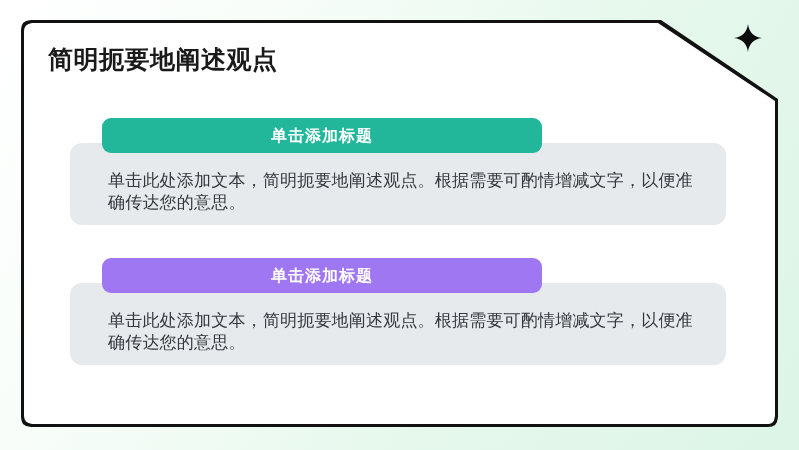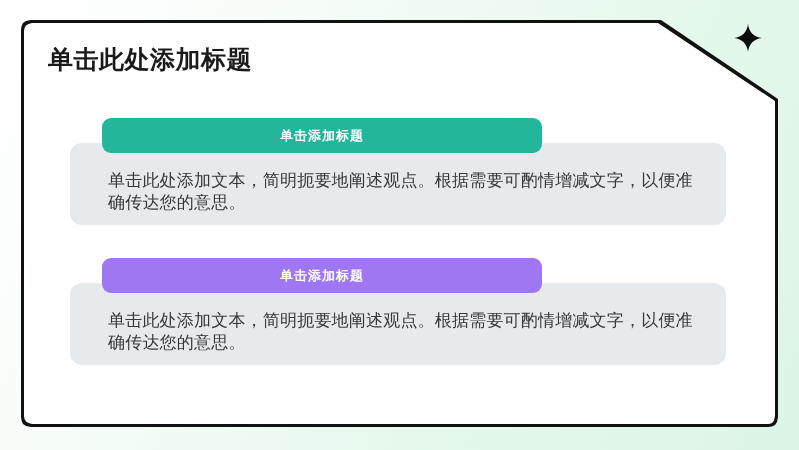--- a/index.html
+++ b/index.html
@@ -97,21 +97,21 @@
     border-radius: 9px;
     display: flex;
     align-items: center;
     justify-content: center;
     box-sizing: border-box;
   }
   .block-header.green { background: #22b69a; }
   .block-header.purple { background: #9f77f2; }
 
   .block-header-label {
-    font-size: 13px;
+    font-size: 16px;
     font-weight: 700;
     color: #ffffff;
     letter-spacing: 1px;
     line-height: 1;
   }
 
   .block-body {
     position: absolute;
     left: 38px;
     top: 52px;
@@ -131,21 +131,21 @@
     <div id="panel-border"></div>
     <div id="panel-face"></div>
   </div>
 
   <div id="sparkle">
     <svg viewBox="0 0 30 30" width="30" height="30" aria-hidden="true">
       <path d="M15 1 C16.1 9.3 20.7 13.9 29 15 C20.7 16.1 16.1 20.7 15 29 C13.9 20.7 9.3 16.1 1 15 C9.3 13.9 13.9 9.3 15 1 Z" fill="#0d0d0d"></path>
     </svg>
   </div>
 
-  <div id="slide-title">单击此处添加标题</div>
+  <div id="slide-title">简明扼要地阐述观点</div>
 
   <div class="block" id="block-1">
     <div class="block-card"></div>
     <div class="block-header green">
       <span class="block-header-label">单击添加标题</span>
     </div>
     <div class="block-body">单击此处添加文本，简明扼要地阐述观点。根据需要可酌情增减文字，以便准确传达您的意思。</div>
   </div>
 
   <div class="block" id="block-2">

